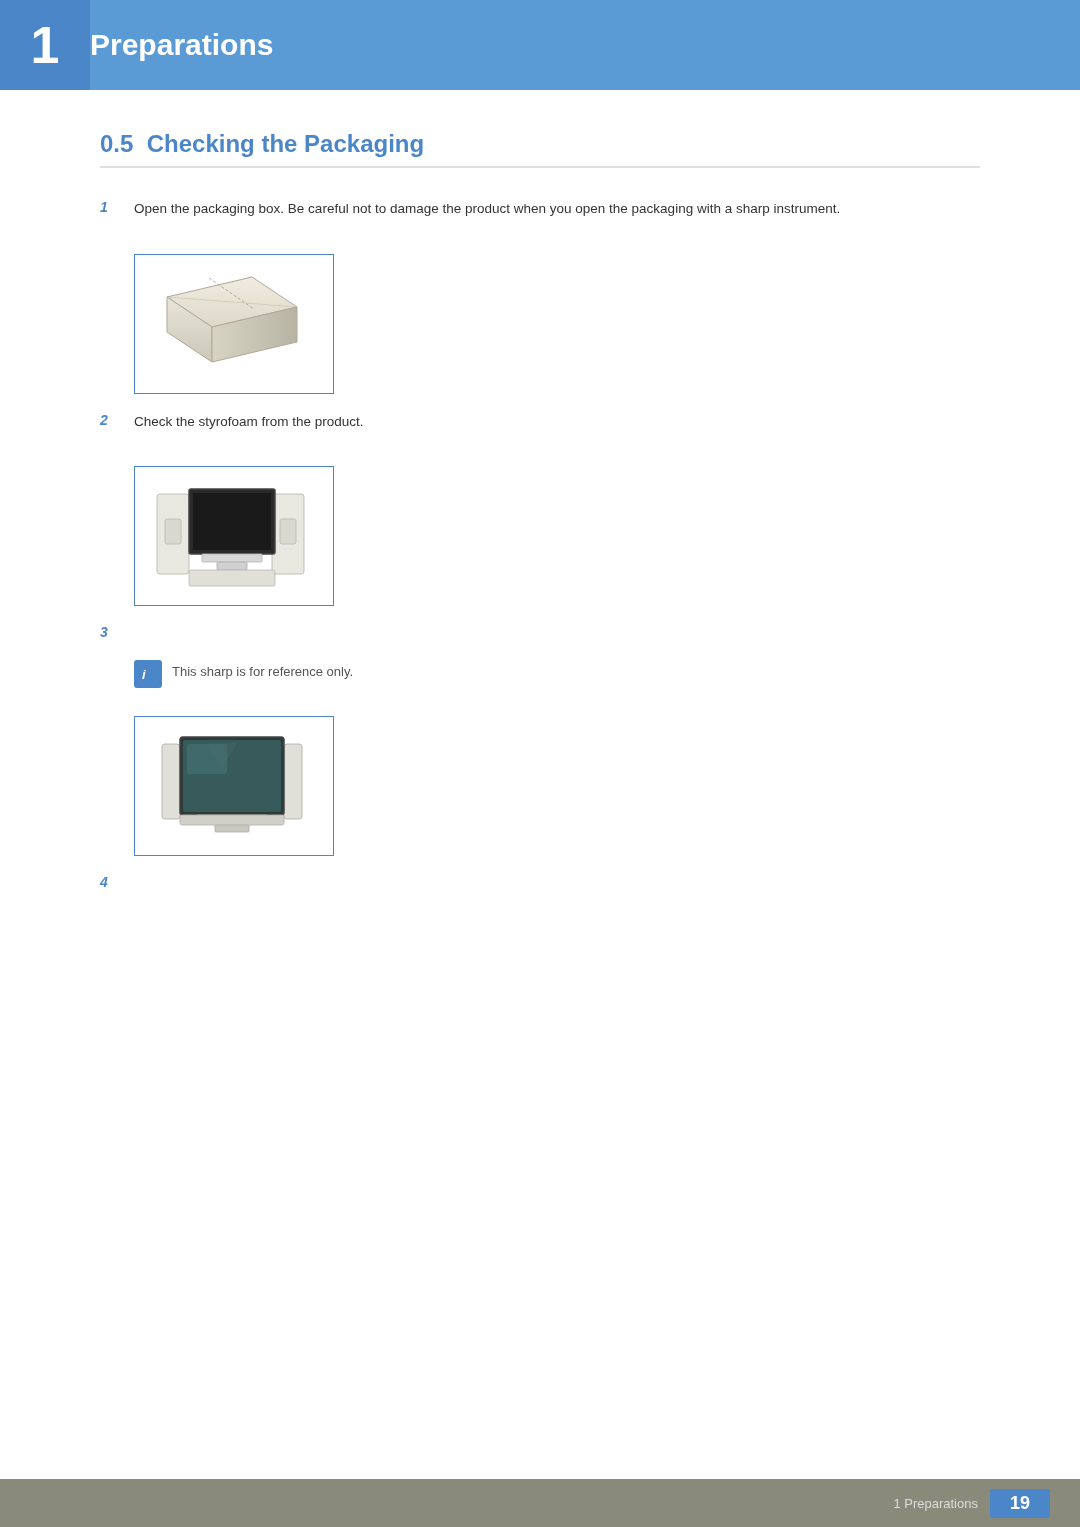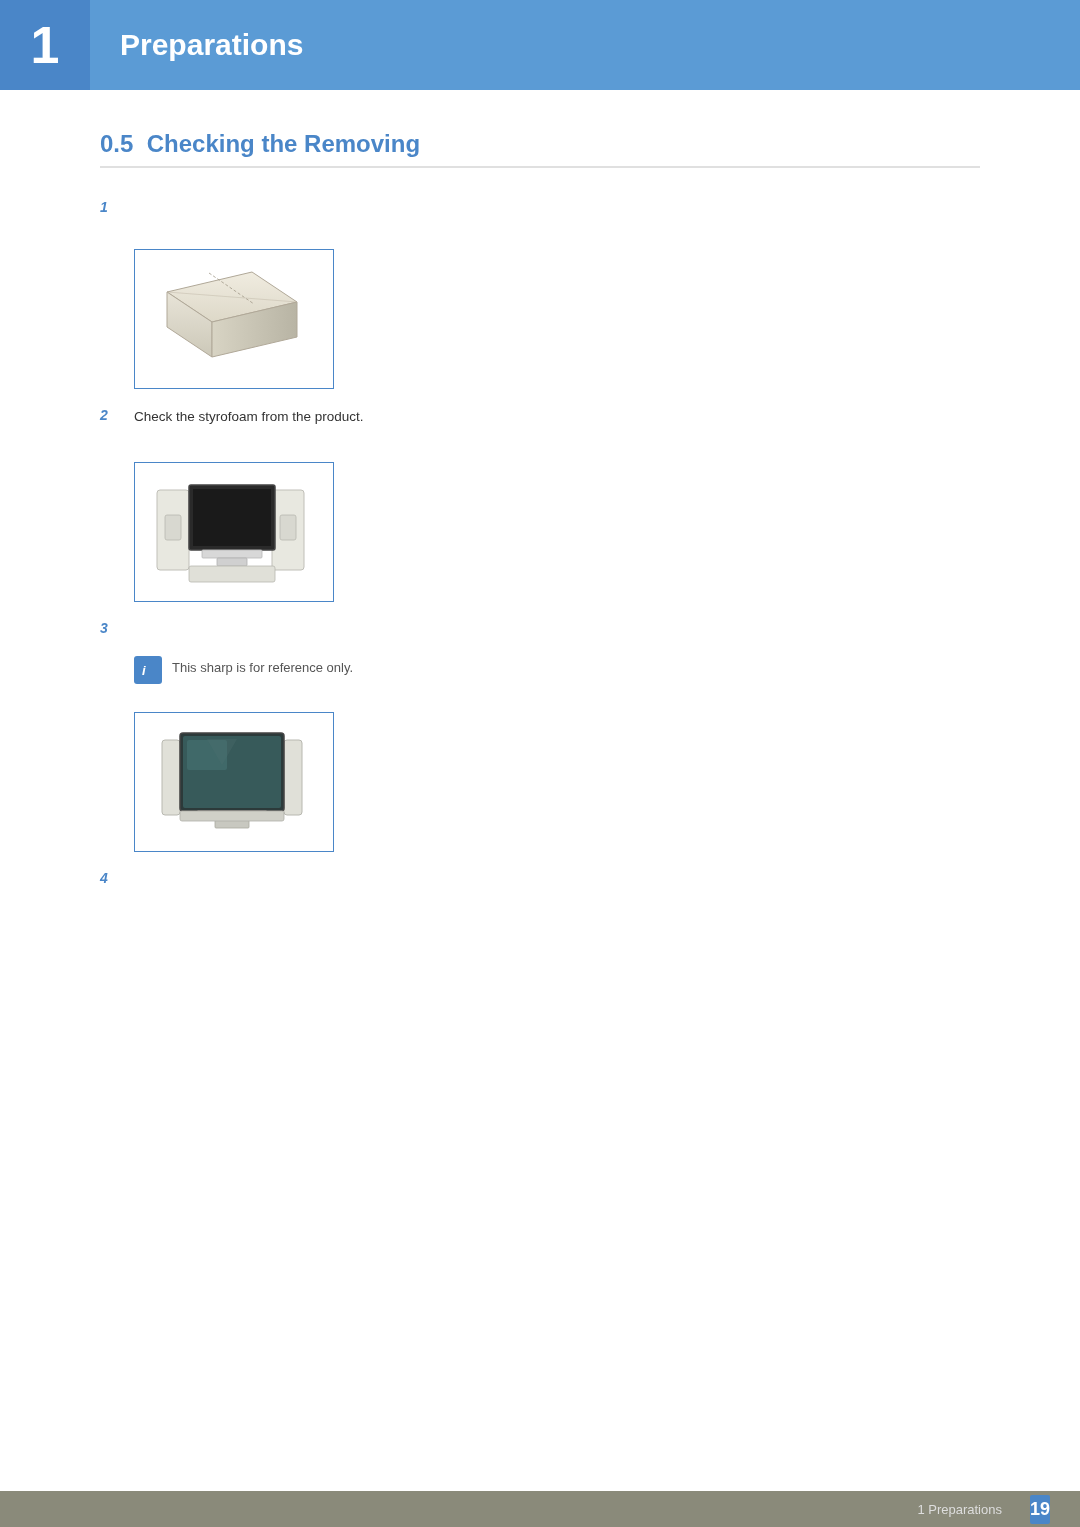--- a/index.html
+++ b/index.html
@@ -55,21 +55,20 @@
         135deg,
         #c8d8e8 0px, #c8d8e8 4px,
         #e8f0f8 4px, #e8f0f8 12px
       );
     }
 
     .chapter-title {
       color: #fff;
       font-size: 30px;
       font-weight: bold;
-      margin-left: 30px;
     }
 
     .page-content {
       padding: 0 100px 80px 100px;
     }
 
     
     .section-title {
       color: #4a86c8;
       font-size: 24px;
@@ -149,40 +148,40 @@
       color: #555;
       padding-top: 4px;
     }
 
     
     .page-footer {
       position: absolute;
       bottom: 0;
       left: 0;
       right: 0;
-      height: 36px;
+      height: 48px;
       background: #8a8a7a;
       display: flex;
       align-items: center;
       justify-content: flex-end;
       padding: 0 30px;
     }
 
     .footer-text {
       color: #ddd;
       font-size: 13px;
     }
 
     .footer-number {
       background: #4a86c8;
       color: #fff;
       font-size: 18px;
       font-weight: bold;
-      padding: 4px 0;
-      margin-left: 28px;
+      padding: 4px 20px;
+      margin-left: 12px;
       border-radius: 2px;
     }
 
     
     .box-illustration {
       width: 170px;
       height: 110px;
     }
 
     .monitor-illustration {
@@ -204,28 +203,29 @@
   <div class="chapter-number-block">
     <span>1</span>
   </div>
   <span class="chapter-title">Preparations</span>
 </div>
 
 <div class="page-content">
 
   
   <div class="section-title">
-    <span>0.5</span>&nbsp;&nbsp;<span>Checking the Removing</span>
+    <span>0.5</span>&nbsp;&nbsp;<span>Checking the Packaging</span>
   </div>
 
   
 
   
   <div class="step">
     <span class="step-number">1</span>
+    <span class="step-text">Open the packaging box. Be careful not to damage the product when you open the packaging with a sharp instrument.</span>
   </div>
 
   
   <div class="image-container">
     <svg class="box-illustration" viewBox="0 0 170 110" xmlns="http://www.w3.org/2000/svg">
 
       <defs>
         <linearGradient id="topFace" x1="0" y1="0" x2="0" y2="1">
           <stop offset="0%" stop-color="#f0ece0"></stop>
           <stop offset="100%" stop-color="#ddd8c8"></stop>

